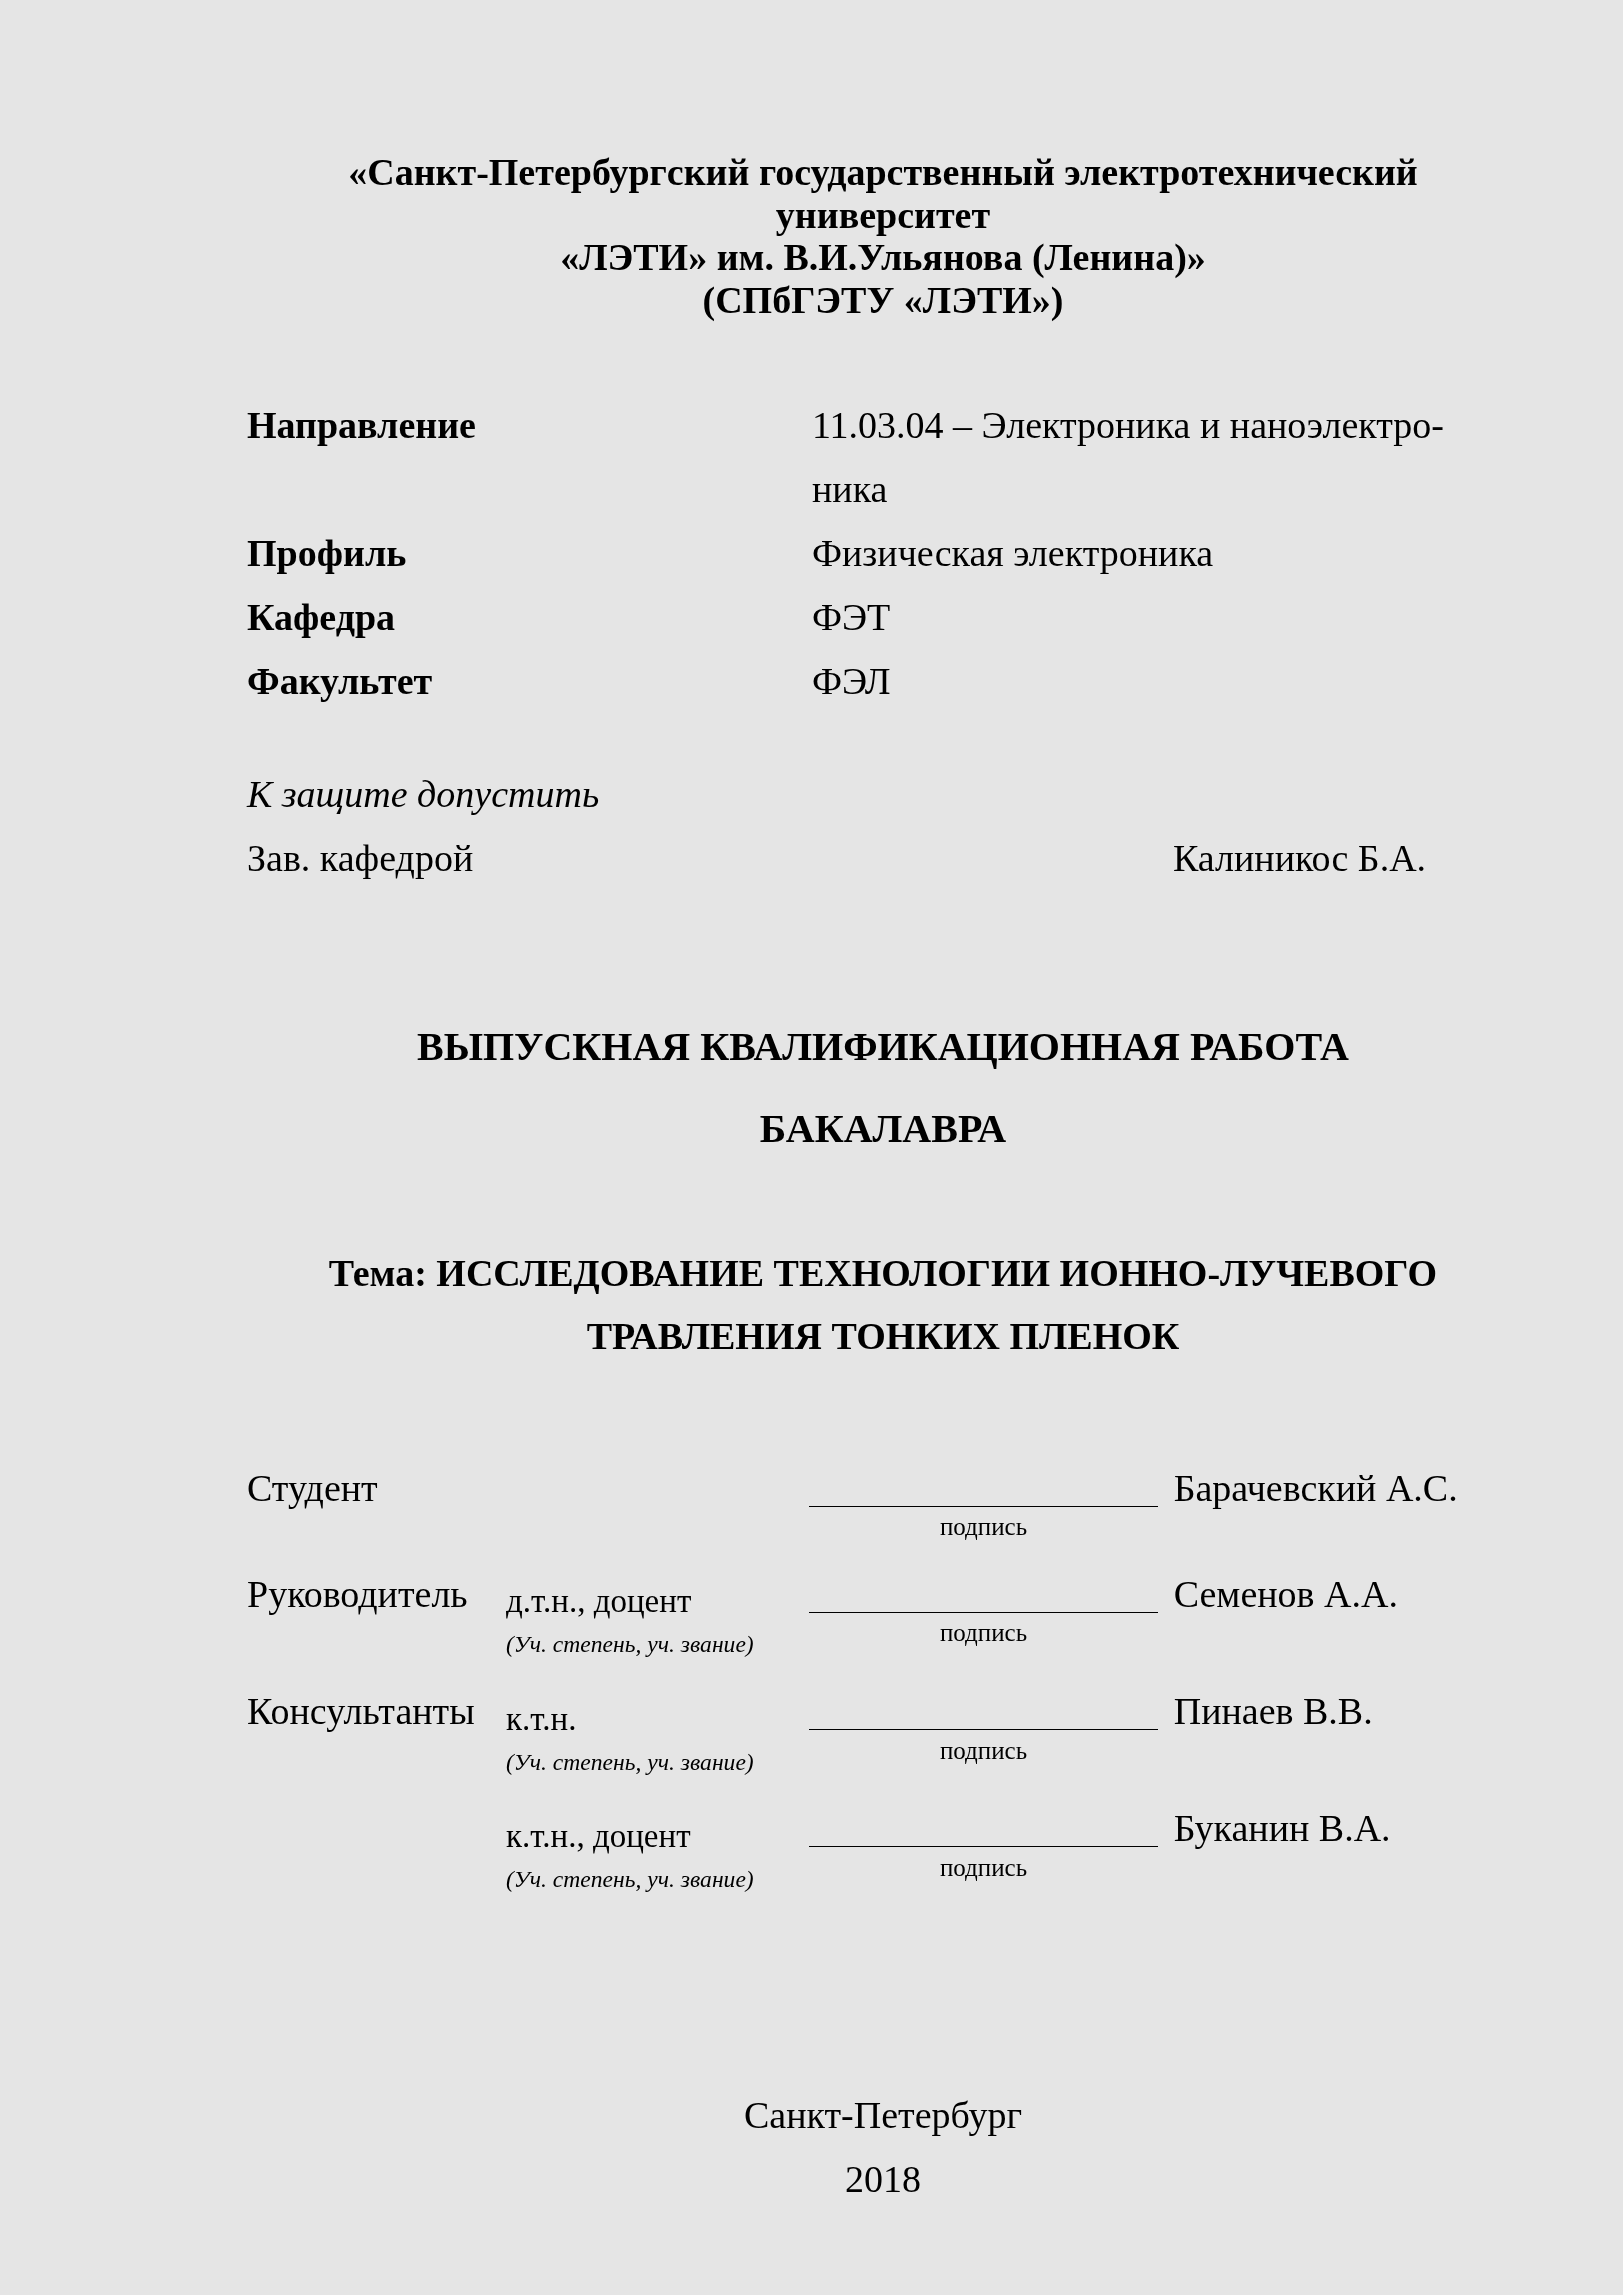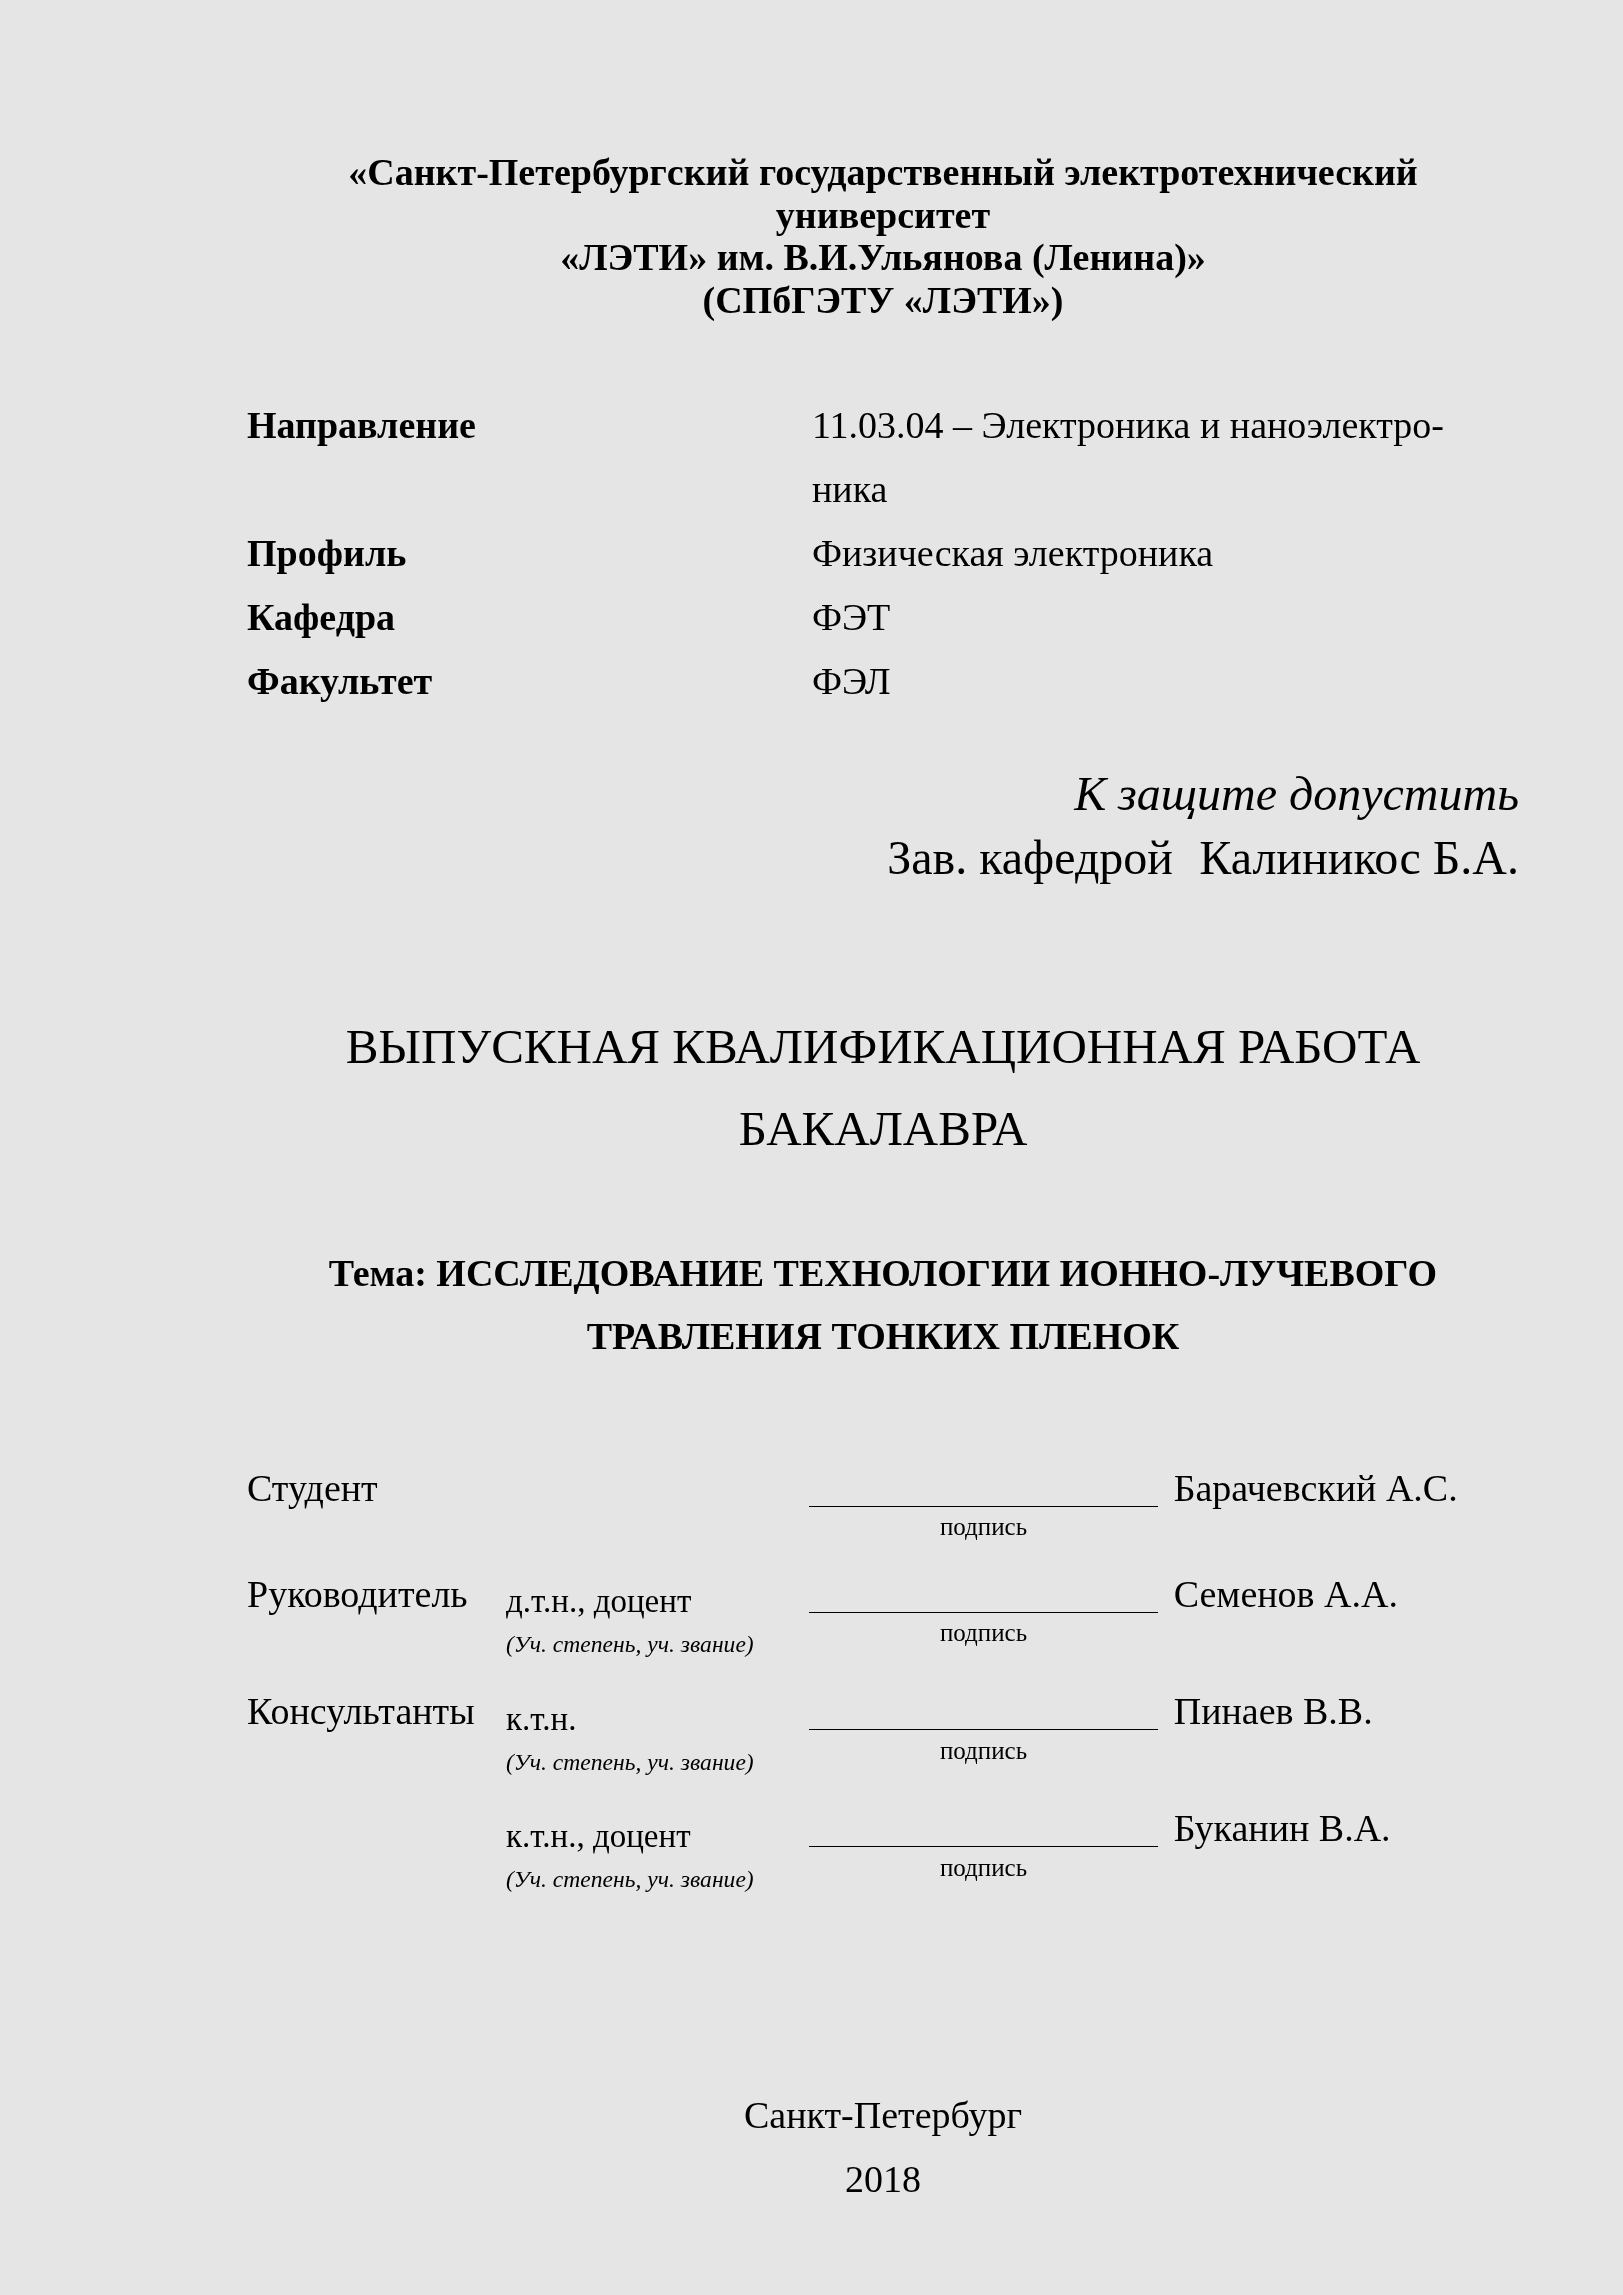--- a/index.html
+++ b/index.html
@@ -27,28 +27,28 @@
   .fields { margin-top: 72px; }
   .field-row {
     display: grid;
     grid-template-columns: 565px auto;
     line-height: 64px;
     font-size: 38px;
   }
   .field-label { font-weight: bold; }
   .field-value { white-space: pre-line; }
 
-  .admission { margin-top: 49px; font-size: 48px; line-height: 64px; text-align: right; }
+  .admission { margin-top: 49px; font-size: 38px; line-height: 64px; }
   .admit-line { font-style: italic; }
   .admit-row { display: grid; grid-template-columns: 926px auto; }
 
   .main-title {
     margin-top: 116px;
-    font-size: 49px;
-    font-weight: normal;
+    font-size: 40px;
+    font-weight: bold;
     text-align: center;
     line-height: 82px;
     white-space: pre-line;
   }
 
   .topic {
     margin-top: 72px;
     font-size: 38px;
     font-weight: bold;
     text-align: center;

